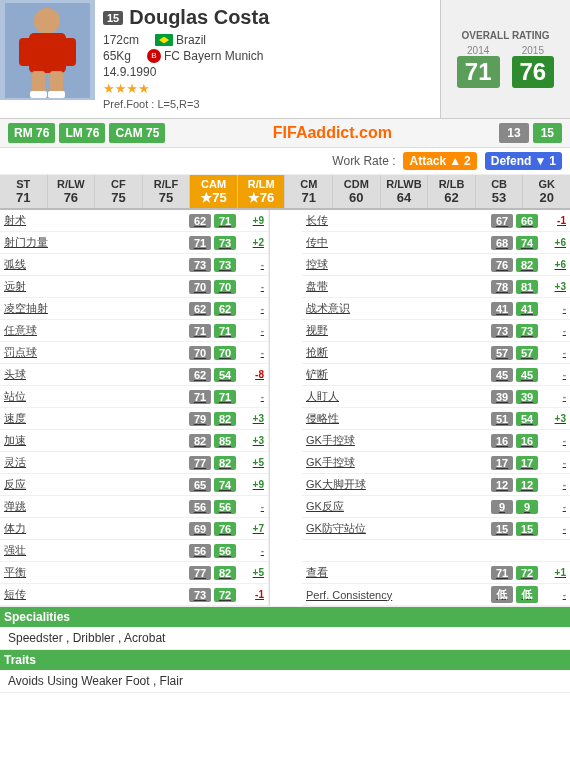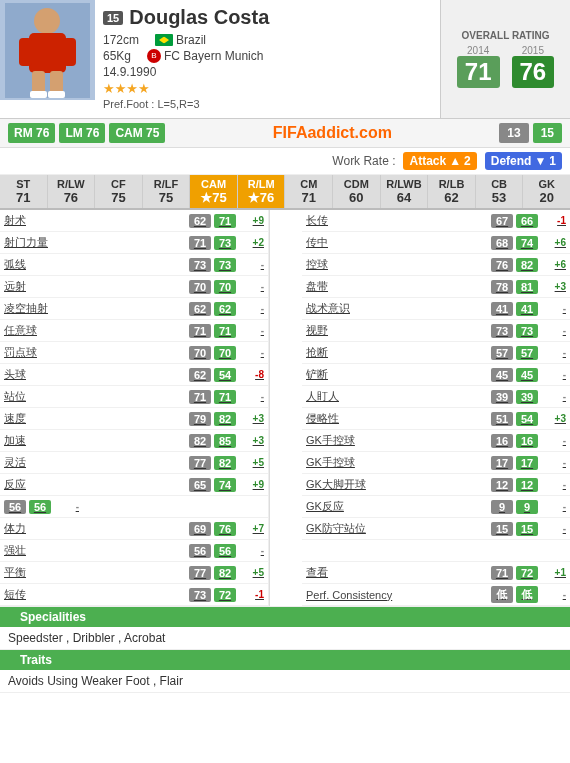--- a/index.html
+++ b/index.html
@@ -284,21 +284,21 @@
       font-weight: bold;
       min-width: 28px;
       text-align: right;
     }
     .diff-pos { color: #2e8b2e; }
     .diff-neg { color: #cc0000; }
     .diff-neu { color: #888; }
 
     
     .section-header {
-      padding: 3px 20px;
+      padding: 3px 4px;
       font-size: 12px;
       font-weight: bold;
       color: #fff;
     }
     .section-green { background: #4caf50; }
     .section-content {
       padding: 4px 8px;
       font-size: 12px;
       color: #333;
       border-bottom: 1px solid #eee;
@@ -524,20 +524,21 @@
         <span class="stat-val-green" style="margin-left: 3px;">82</span>
         <span class="stat-diff diff-pos">+5</span>
       </div>
       <div class="stat-row">
         <span class="stat-label">反应</span>
         <span class="stat-val-grey">65</span>
         <span class="stat-val-green" style="margin-left: 3px;">74</span>
         <span class="stat-diff diff-pos">+9</span>
       </div>
       <div class="stat-row">
+        <span class="stat-label">弹跳</span>
         <span class="stat-val-grey">56</span>
         <span class="stat-val-green" style="margin-left: 3px;">56</span>
         <span class="stat-diff diff-neu">-</span>
       </div>
       <div class="stat-row">
         <span class="stat-label">体力</span>
         <span class="stat-val-grey">69</span>
         <span class="stat-val-green" style="margin-left: 3px;">76</span>
         <span class="stat-diff diff-pos">+7</span>
       </div>

